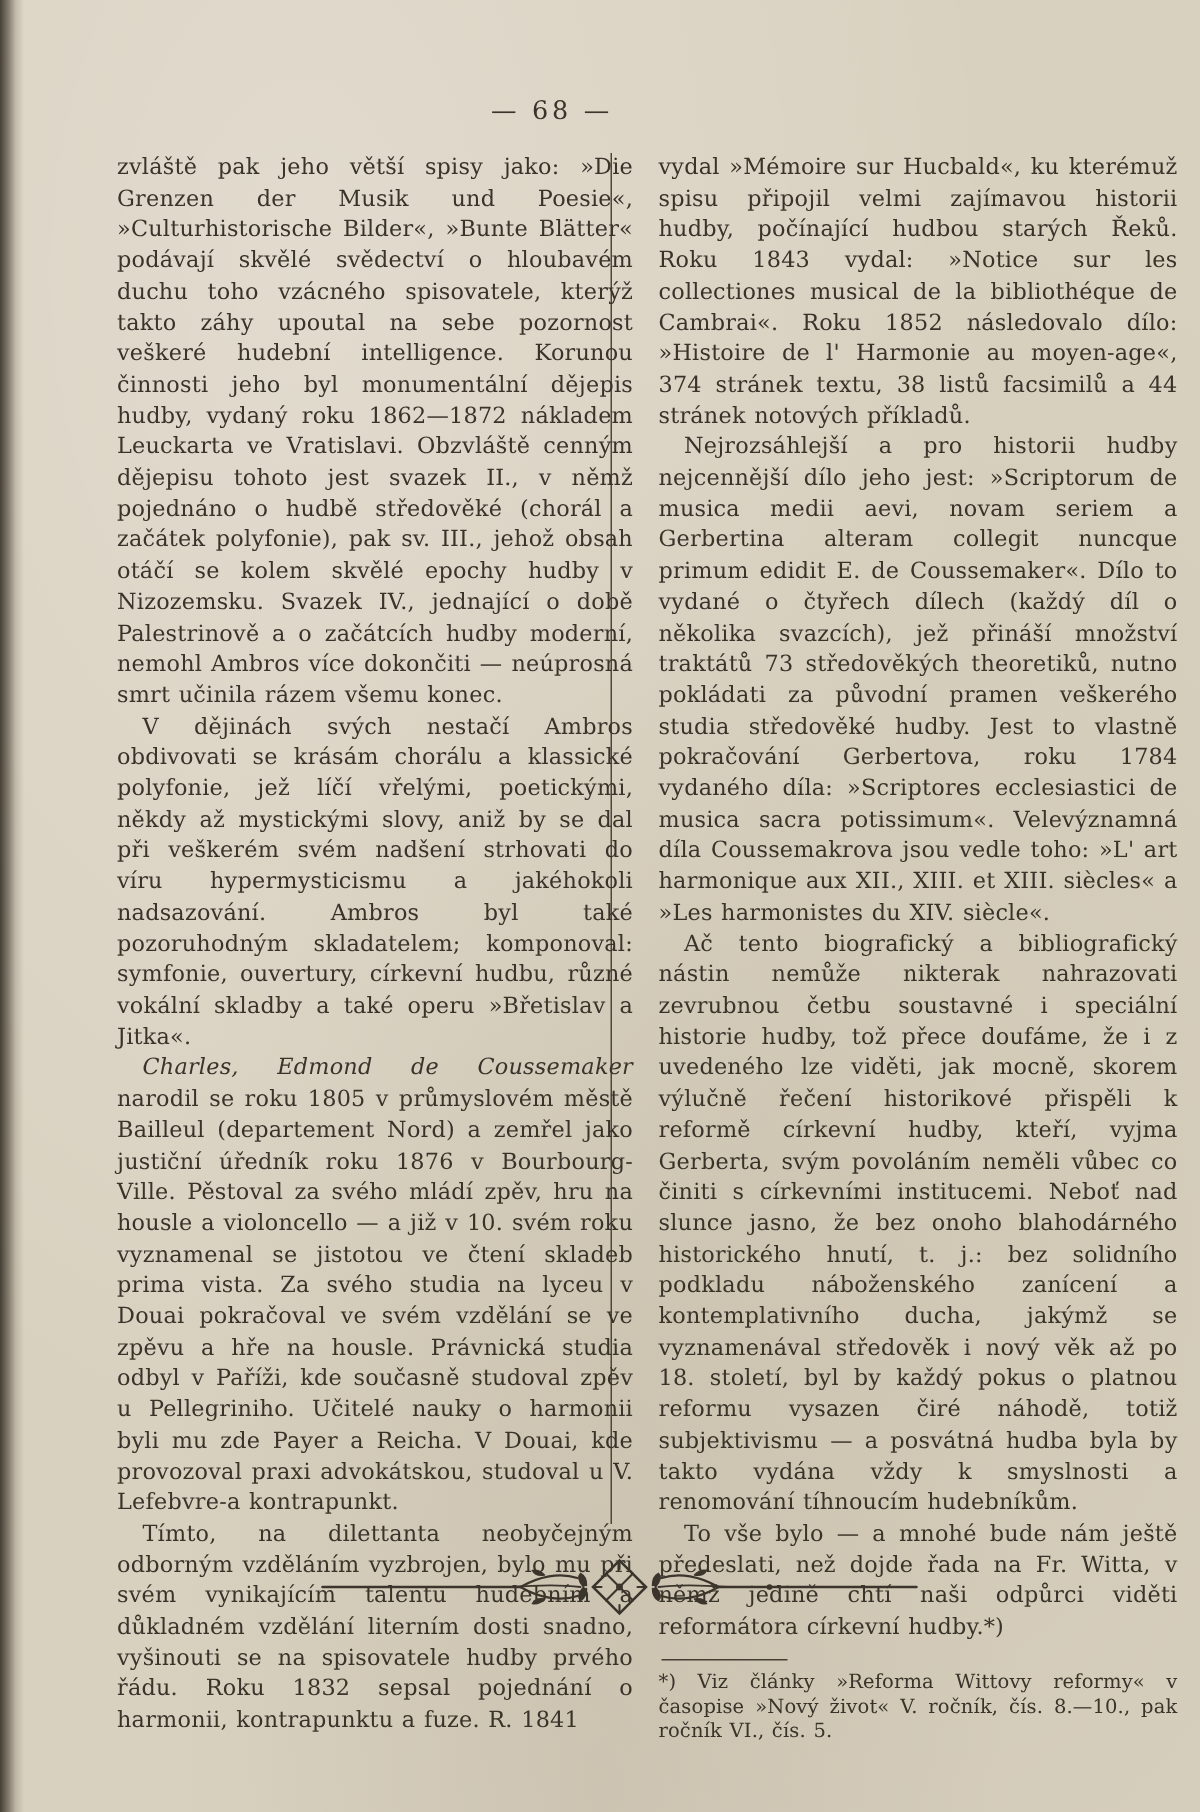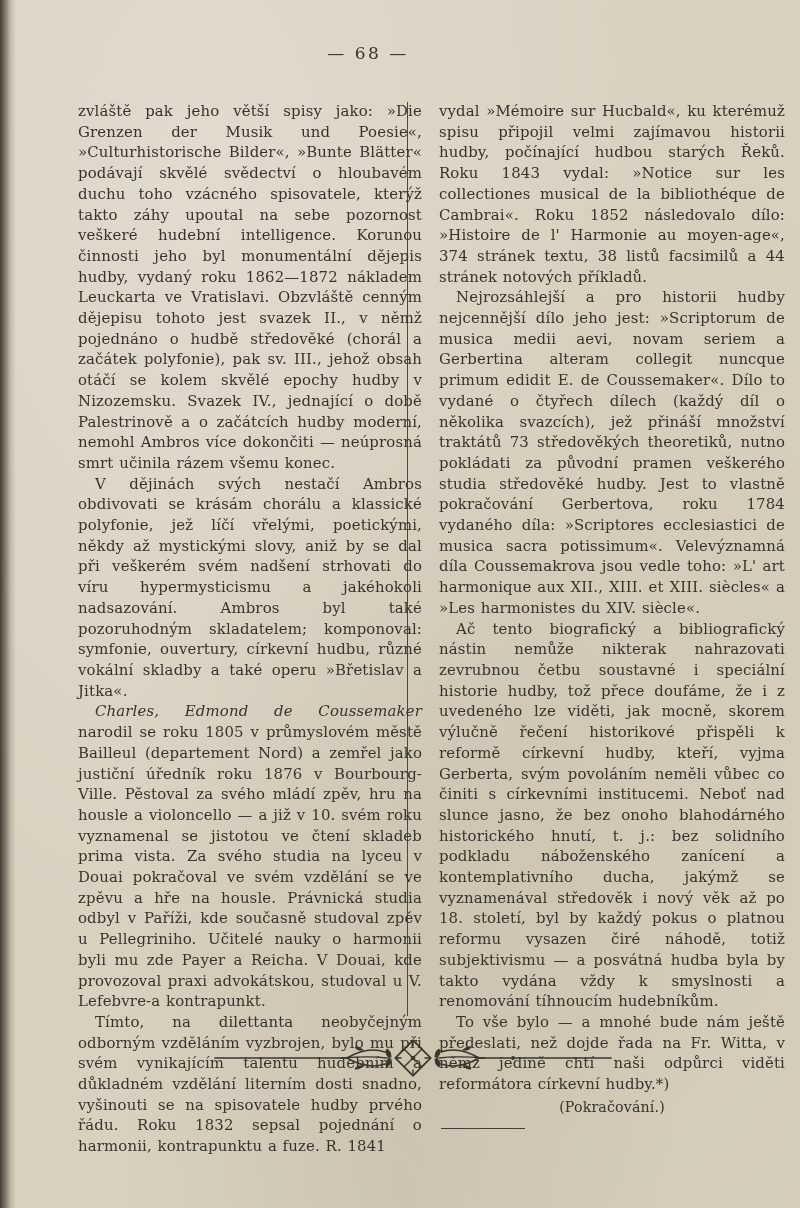--- a/index.html
+++ b/index.html
@@ -26,21 +26,21 @@
     left: 0; top: 0; bottom: 0;
     width: 16px;
     background: linear-gradient(to right,
       rgba(43,37,28,0.85) 0%,
       rgba(70,61,48,0.55) 38%,
       rgba(90,80,64,0.22) 65%,
       rgba(90,80,64,0) 100%);
   }
   .page-number {
     position: absolute;
-    top: 43px;
+    top: 64px;
     left: 248px;
     width: 240px;
     text-align: center;
     font-size: 17px;
     letter-spacing: 2.5px;
     color: #3a342b;
   }
   .column {
     position: absolute;
     top: 101px;
@@ -106,22 +106,22 @@
     <p class="body-par indent">V dějinách svých nestačí Ambros obdivovati se krásám chorálu a klassické polyfonie, jež líčí vřelými, poetickými, někdy až mystickými slovy, aniž by se dal při veškerém svém nadšení strhovati do víru hypermysticismu a jakéhokoli nadsazování. Ambros byl také pozoruhodným skladatelem; komponoval: symfonie, ouvertury, církevní hudbu, různé vokální skladby a také operu »Břetislav a Jitka«.</p>
     <p class="body-par indent"><i class="author-lead">Charles, Edmond de Coussemaker</i><span> narodil se roku 1805 v průmyslovém městě Bailleul (departement Nord) a zemřel jako justiční úředník roku 1876 v Bourbourg-Ville. Pěstoval za svého mládí zpěv, hru na housle a violoncello — a již v 10. svém roku vyznamenal se jistotou ve čtení skladeb prima vista. Za svého studia na lyceu v Douai pokračoval ve svém vzdělání se ve zpěvu a hře na housle. Právnická studia odbyl v Paříži, kde současně studoval zpěv u Pellegriniho. Učitelé nauky o harmonii byli mu zde Payer a Reicha. V Douai, kde provozoval praxi advokátskou, studoval u V. Lefebvre-a kontrapunkt.</span></p>
     <p class="body-par indent">Tímto, na dilettanta neobyčejným odborným vzděláním vyzbrojen, bylo mu při svém vynikajícím talentu hudebním a důkladném vzdělání literním dosti snadno, vyšinouti se na spisovatele hudby prvého řádu. Roku 1832 sepsal pojednání o harmonii, kontrapunktu a fuze. R. 1841</p>
   </div>
 
   <div class="column column-right">
     <p class="body-par">vydal »Mémoire sur Hucbald«, ku kterémuž spisu připojil velmi zajímavou historii hudby, počínající hudbou starých Řeků. Roku 1843 vydal: »Notice sur les collectiones musical de la bibliothéque de Cambrai«. Roku 1852 následovalo dílo: »Histoire de l' Harmonie au moyen-age«, 374 stránek textu, 38 listů facsimilů a 44 stránek notových příkladů.</p>
     <p class="body-par indent">Nejrozsáhlejší a pro historii hudby nejcennější dílo jeho jest: »Scriptorum de musica medii aevi, novam seriem a Gerbertina alteram collegit nuncque primum edidit E. de Coussemaker«. Dílo to vydané o čtyřech dílech (každý díl o několika svazcích), jež přináší množství traktátů 73 středověkých theoretiků, nutno pokládati za původní pramen veškerého studia středověké hudby. Jest to vlastně pokračování Gerbertova, roku 1784 vydaného díla: »Scriptores ecclesiastici de musica sacra potissimum«. Velevýznamná díla Coussemakrova jsou vedle toho: »L' art harmonique aux XII., XIII. et XIII. siècles« a »Les harmonistes du XIV. siècle«.</p>
     <p class="body-par indent">Ač tento biografický a bibliografický nástin nemůže nikterak nahrazovati zevrubnou četbu soustavné i speciální historie hudby, tož přece doufáme, že i z uvedeného lze viděti, jak mocně, skorem výlučně řečení historikové přispěli k reformě církevní hudby, kteří, vyjma Gerberta, svým povoláním neměli vůbec co činiti s církevními institucemi. Neboť nad slunce jasno, že bez onoho blahodárného historického hnutí, t. j.: bez solidního podkladu náboženského zanícení a kontemplativního ducha, jakýmž se vyznamenával středověk i nový věk až po 18. století, byl by každý pokus o platnou reformu vysazen čiré náhodě, totiž subjektivismu — a posvátná hudba byla by takto vydána vždy k smyslnosti a renomování tíhnoucím hudebníkům.</p>
     <p class="body-par indent">To vše bylo — a mnohé bude nám ještě předeslati, než dojde řada na Fr. Witta, v němž jedině chtí naši odpůrci viděti reformátora církevní hudby.*)</p>
-    <p class="continuation-note">(Pokračování.)</p>
     <div class="footnote-rule"></div>
+    <p class="footnote-text">*) Viz články »Reforma Wittovy reformy« v časopise »Nový život« V. ročník, čís. 8.—10., pak ročník VI., čís. 5.</p>
   </div>
 
   <svg class="divider-ornament" viewBox="0 0 400 44" xmlns="http://www.w3.org/2000/svg" aria-hidden="true">
     <g stroke="#3b352c" fill="none" stroke-linecap="round">
 
       <line x1="2" y1="22" x2="134" y2="22" stroke-width="1.7"></line>
       <line x1="266" y1="22" x2="398" y2="22" stroke-width="1.7"></line>
       <circle cx="300" cy="22" r="1.9" fill="#3b352c" stroke="none"></circle>
 
       <path d="M134,22 C146,15 160,12 172,16" stroke-width="1.5"></path>

